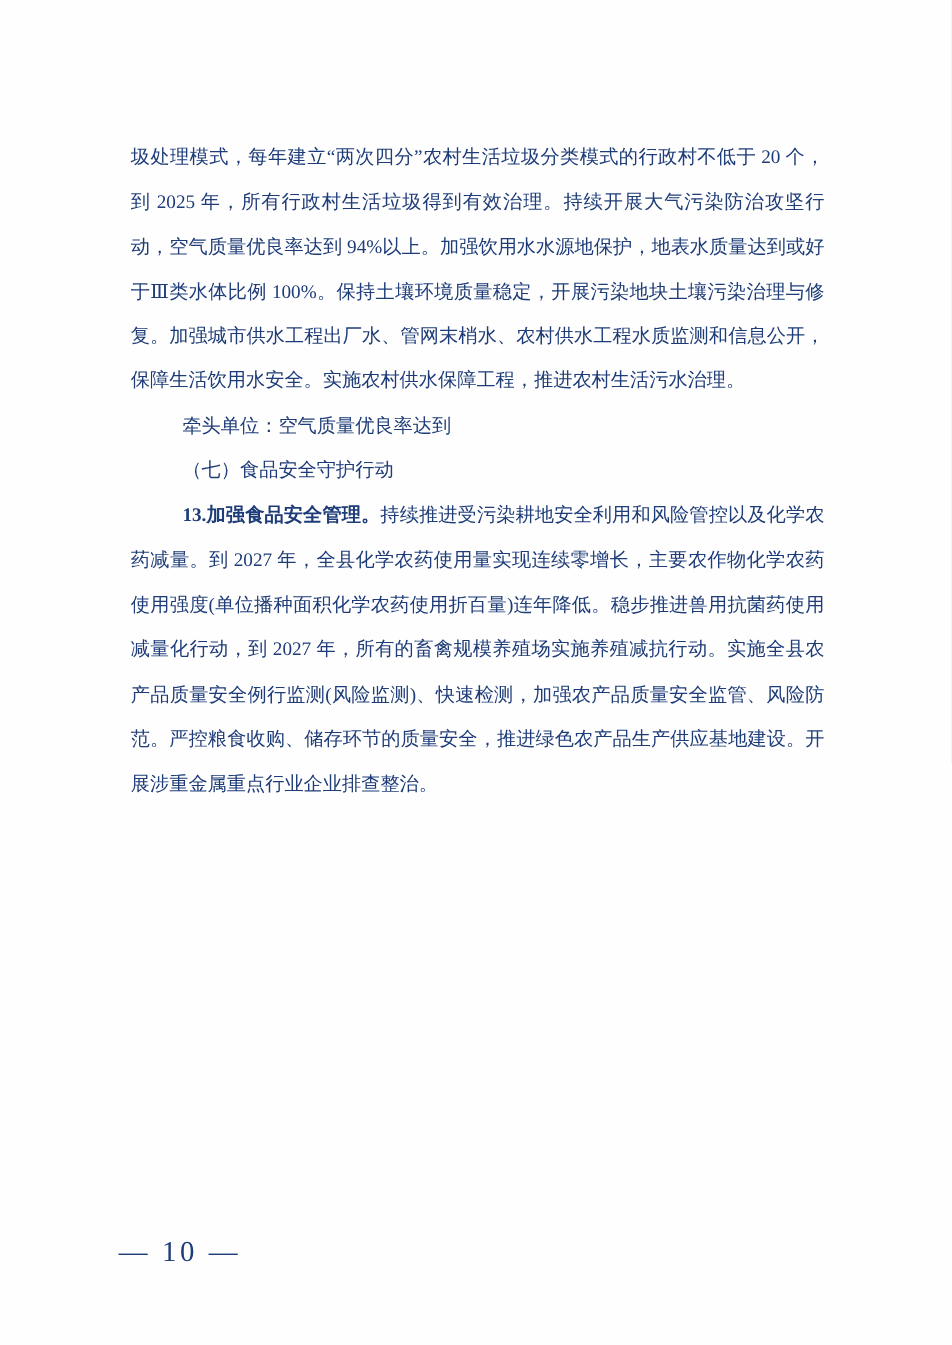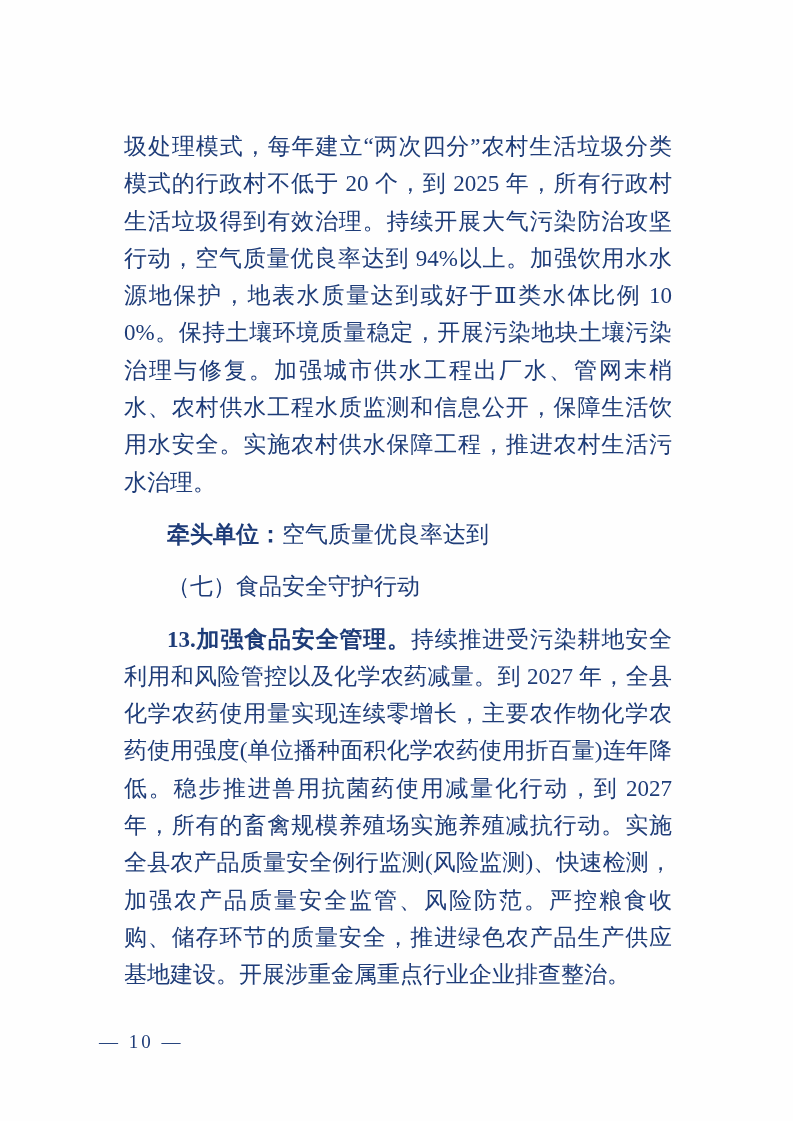--- a/index.html
+++ b/index.html
@@ -18,43 +18,43 @@
     font-family: "Liberation Serif", "DejaVu Serif", serif;
     color: #1e3c78;
   }
   .content {
     position: absolute;
     left: 109px;
     top: 113px;
     width: 578px;
   }
   .para {
-    margin: 15px;
-    font-size: 23px;
+    margin: 0;
+    font-size: 16px;
     line-height: 37.3px;
     text-align: justify;
     word-break: break-all;
   }
   .indent {
     text-indent: 43px;
   }
   .bold {
     font-weight: bold;
   }
   .heading {
     font-weight: normal;
   }
   .unit-label {
-    font-weight: bold;
+    font-weight: normal;
   }
   .footer {
     position: absolute;
     left: 99px;
     top: 1031px;
-    font-size: 19px;
+    font-size: 24px;
     letter-spacing: 3px;
     color: #1e3c78;
   }
 </style>
 </head>
 <body>
 
 <div class="page">
   <div class="content">
 

